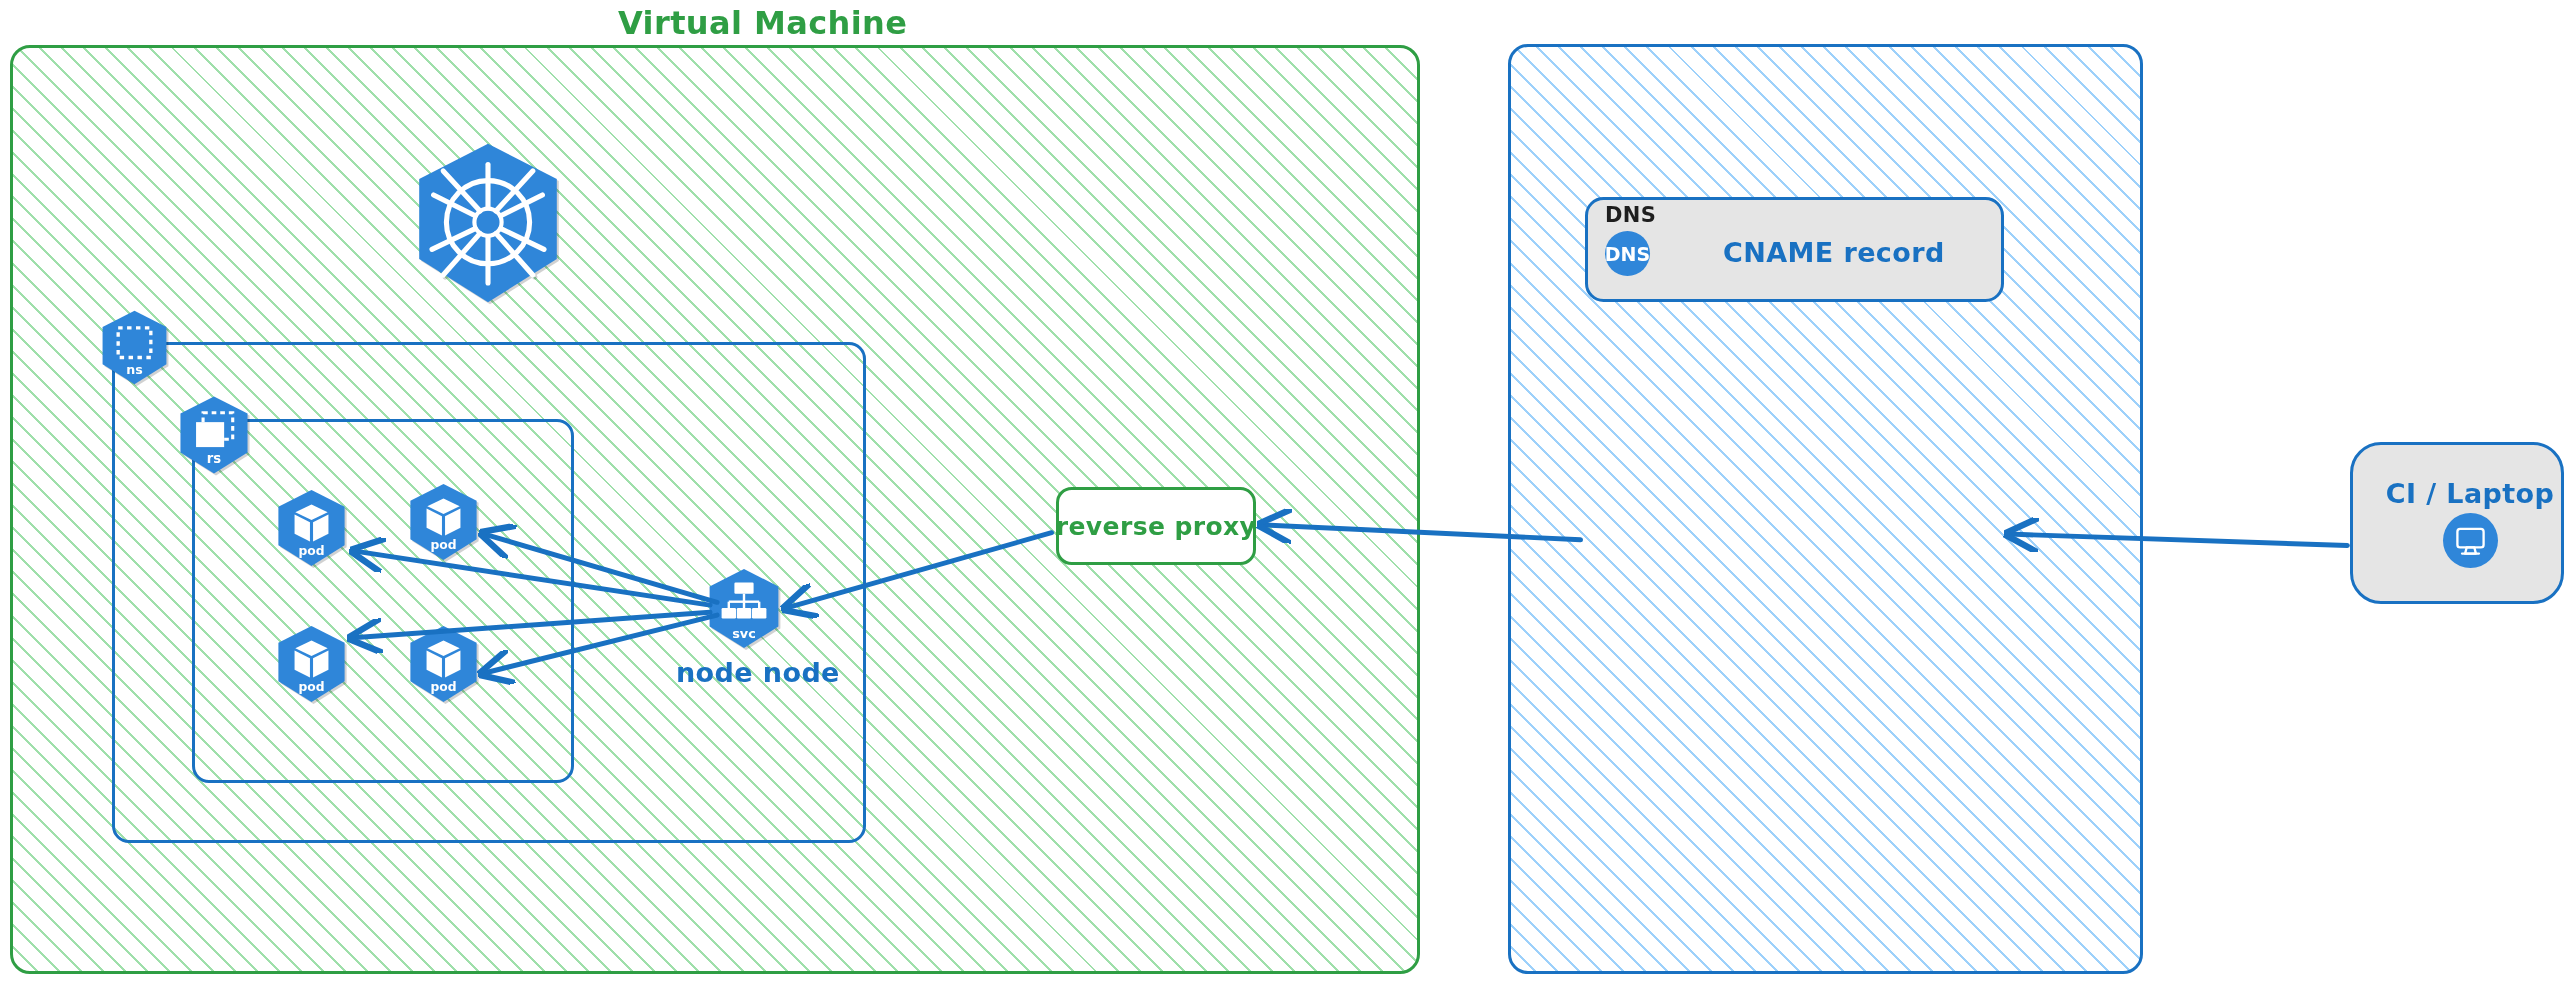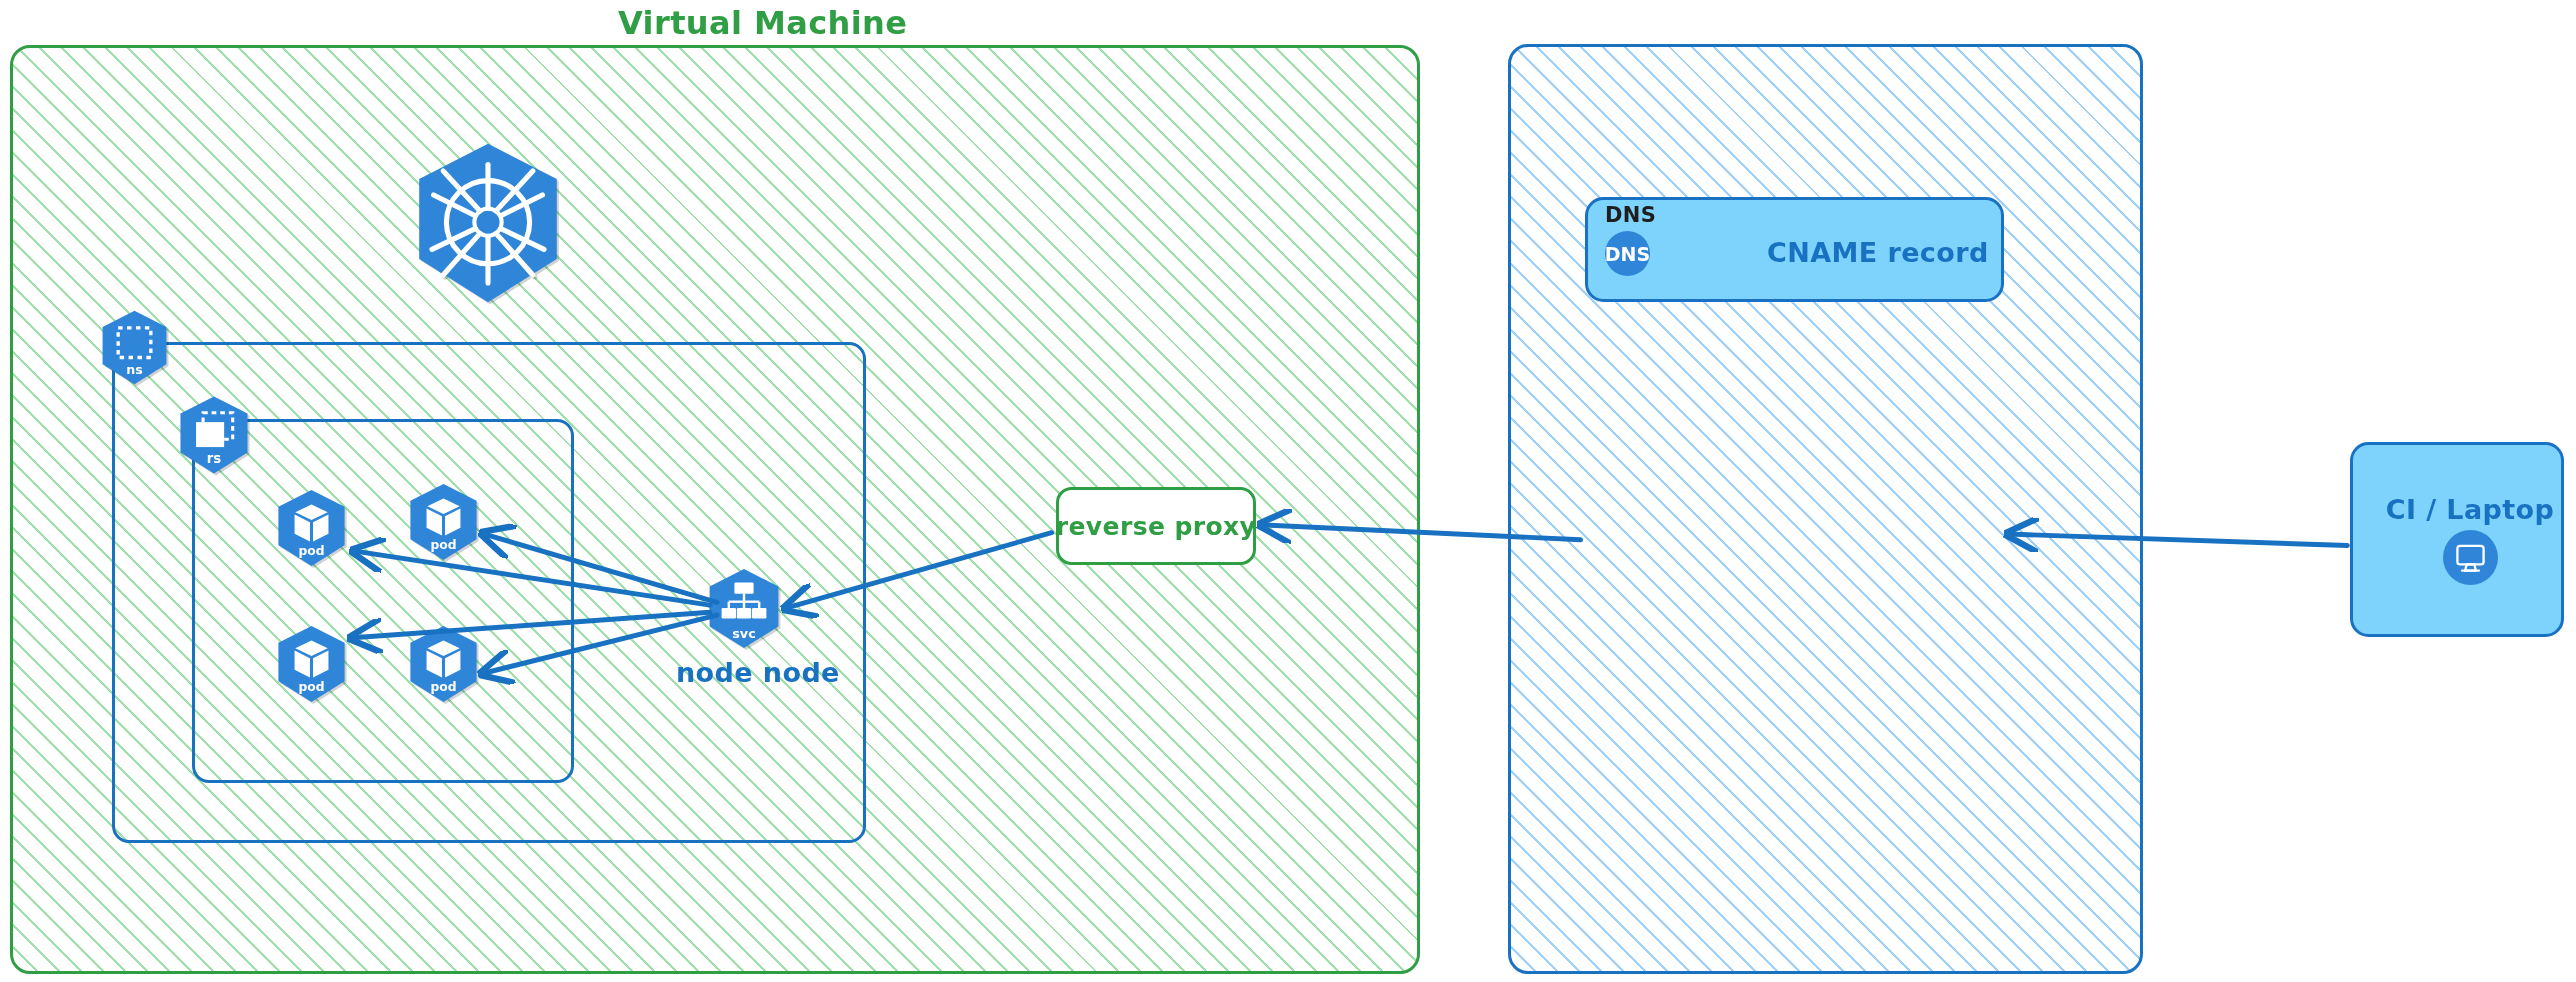--- a/index.html
+++ b/index.html
@@ -46,21 +46,21 @@
         45deg,
         rgba(77,171,247,.55) 0px,
         rgba(77,171,247,.55) 2.1px,
         rgba(255,255,255,0) 2.1px,
         rgba(255,255,255,0) 15.6px);
   }
 
   .card-blue{
     border-radius:18.5px;
     border:3.6px solid #1971c2;
-    background:#7dd3fc;
+    background:#e5e5e5;
     display:flex;align-items:center;justify-content:center;padding-left:26px;
   }
   .card-green{
     border-radius:15.6px;
     border:3.6px solid #2f9e44;
     background:#ffffff;
     display:flex;align-items:center;justify-content:center;
   }
   .plainbox{
     border-radius:17px;
@@ -219,25 +219,25 @@
 
   <div class="abs card-green" style="left:1056px;top:487px;width:200px;height:78px;">
     <span class="hand lbl-green">reverse proxy</span>
   </div>
 
   <div class="abs card-blue" style="left:1585px;top:197px;width:419px;height:105px;justify-content:flex-start;position:absolute;">
     <div class="abs hand lbl-black" style="left:17px;top:2.8px;">DNS</div>
     <div class="abs dns-circle" style="left:17px;top:31px;">
       <span>DNS</span>
     </div>
-    <div class="abs hand lbl-blue" style="left:135px;top:37px;margin-left:44px;">CNAME record</div>
-  </div>
-
-
-  <div class="abs card-blue" style="left:2350px;top:442px;width:214px;height:195px;flex-direction:column;">
+    <div class="abs hand lbl-blue" style="left:135px;top:37px;">CNAME record</div>
+  </div>
+
+
+  <div class="abs card-blue" style="left:2350px;top:442px;width:214px;height:162px;flex-direction:column;border-radius:31px;">
     <span class="hand lbl-blue" style="margin-bottom:4.3px;">CI / Laptop</span>
     <span class="mon-circle">
       <svg width="37" height="37" viewBox="0 0 48 48" aria-hidden="true">
         <rect x="7" y="9" width="34" height="24" rx="3.5" fill="none" stroke="#ffffff" stroke-width="3"></rect>
         <path d="M19 33 L17 41 L31 41 L29 33 Z" fill="none" stroke="#ffffff" stroke-width="3" stroke-linejoin="round"></path>
         <line x1="13" y1="41" x2="35" y2="41" stroke="#ffffff" stroke-width="3" stroke-linecap="round"></line>
       </svg>
     </span>
   </div>
 

